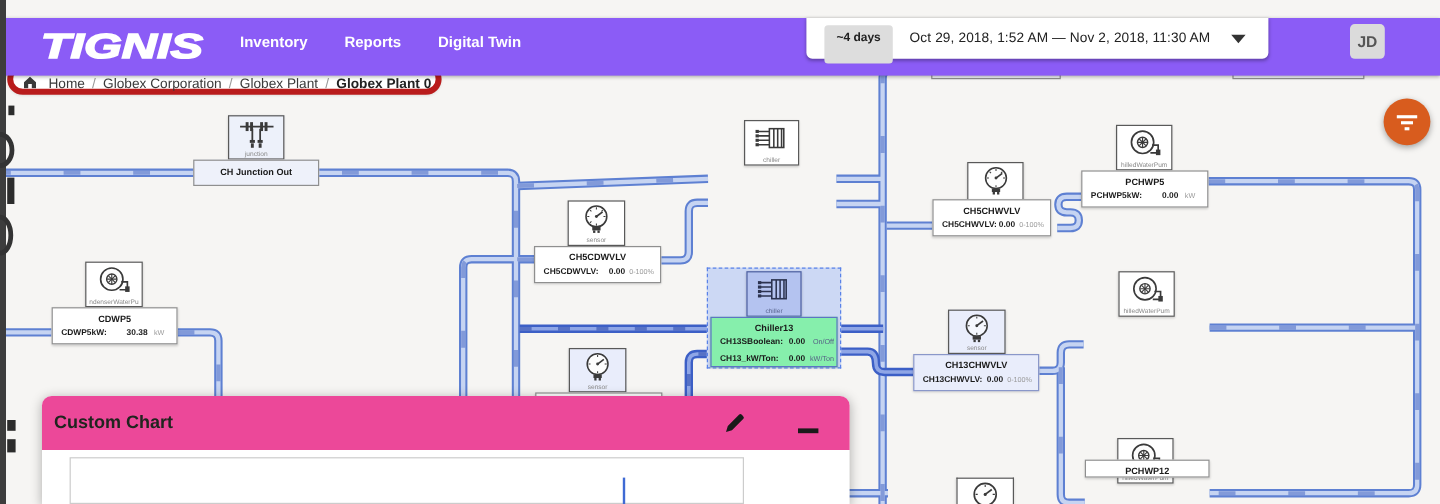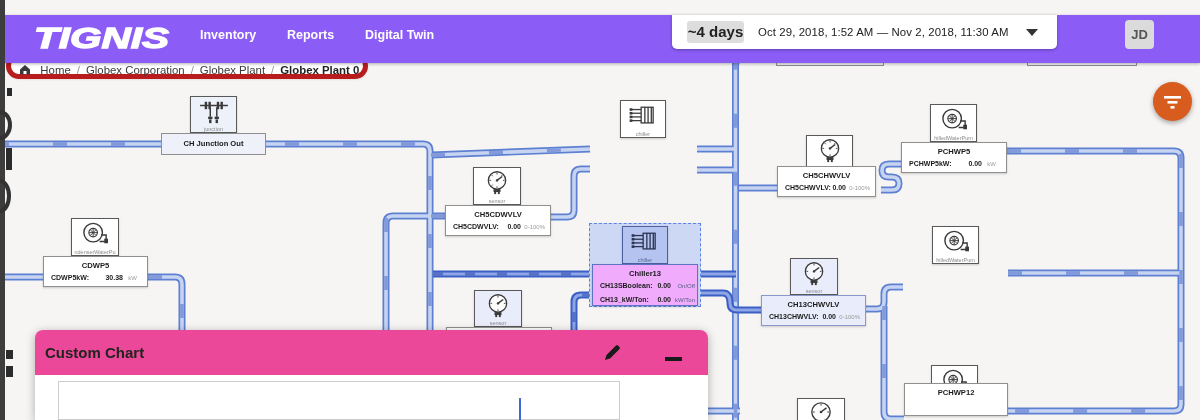--- a/index.html
+++ b/index.html
@@ -1,21 +1,21 @@
 <!DOCTYPE html>
 <html><head>
 <meta charset="utf-8">
 <style>
 * { margin:0; padding:0; box-sizing:border-box; }
 html,body { width:1200px; height:420px; overflow:hidden; font-family:"Liberation Sans", sans-serif; }
 #page { position:relative; width:1200px; height:420px; background:#f6f5f3; }
 #hdr { position:absolute; left:0; top:15px; width:1200px; height:48px; background:#8b5cf6; box-shadow:0 1px 3px rgba(0,0,0,.3); z-index:30; }
 .nav { position:absolute; top:13px; color:#fff; font-weight:bold; font-size:12.5px; }
 #dtbox { position:absolute; left:672px; top:0; width:385px; height:34px; background:#fff; border-radius:0 0 5px 5px; box-shadow:0 1px 3px rgba(0,0,0,.3); }
-#dpill { position:absolute; left:15px; top:6px; width:57px; height:22px; background:#ddd; border-radius:3px; color:#222; font-weight:bold; font-size:15px; text-align:center; line-height:22px; }
+#dpill { position:absolute; left:15px; top:6px; width:57px; height:32px; background:#ddd; border-radius:3px; color:#222; font-weight:bold; font-size:10px; text-align:center; line-height:22px; }
 #ddate { position:absolute; left:86px; top:0; height:34px; line-height:34px; font-size:11.4px; color:#222; letter-spacing:0.1px; }
 #dcaret { position:absolute; left:354px; top:14px; width:0; height:0; border-left:6px solid transparent; border-right:6px solid transparent; border-top:7px solid #333; }
 #jd { position:absolute; left:1125px; top:5px; width:29px; height:29px; background:#dbdbdb; border-radius:4px; color:#555; font-weight:bold; font-size:13px; text-align:center; line-height:29px; z-index:31; }
 #crumb { position:absolute; left:6px; top:53px; width:362px; height:26px; background:#fff; border:5px solid #b91c1c; border-radius:14px; z-index:20; font-size:11.4px; color:#3a3a3a; line-height:24px; white-space:nowrap; box-shadow:0 1px 2px rgba(0,0,0,.08); }
 #crumb .sep { color:#999; padding:0 6px; }
 #crumb b { color:#222; }
 #lstrip { position:absolute; left:0; top:0; width:5px; height:420px; background:#3d3d3d; z-index:40; }
 svg.pipes { position:absolute; left:0; top:0; z-index:1; }
 .ib { position:absolute; background:#fff; border:1px solid #595959; z-index:5; text-align:center; box-shadow:0 1px 2px rgba(0,0,0,.18); }
 .ib .cap { position:absolute; bottom:0px; left:0; right:0; font-size:5.5px; color:#8a8a8a; line-height:6px; overflow:hidden; white-space:nowrap; }
@@ -214,21 +214,21 @@
           <path d="M25,3.5 V20.5"></path>
         </g>
         <g fill="#2c3350">
           <rect x="1.5" y="4.6" width="3" height="2.8"></rect>
           <rect x="1.5" y="8.6" width="3" height="2.8"></rect>
           <rect x="1.5" y="12.6" width="3" height="2.8"></rect>
           <rect x="1.5" y="16.6" width="3" height="2.8"></rect>
         </g>
       </svg>
 <div class="cap" style="color:#5a6690">chiller</div></div>
-<div class="nb" style="left:592px;top:264px;width:106px;height:42px;background:#f0abfc;border-color:#5d74c4;color:#1c2750">
+<div class="nb" style="left:592px;top:264px;width:106px;height:42px;background:#86efac;border-color:#5d74c4;color:#1c2750">
 <div class="ttl">Chiller13</div>
 <div class="row">
         <span class="l">CH13SBoolean:</span>
         <span class="v">0.00</span>
         <span class="u" style="color:#555f85">On/Off</span>
       </div>
 <div class="row" style="margin-top:1px">
         <span class="l">CH13_kW/Ton:</span>
         <span class="v">0.00</span>
         <span class="u" style="color:#555f85">kW/Ton</span>
@@ -381,21 +381,21 @@
         <g stroke="#3a3a3a" stroke-width="1">
           <path d="M15,8 V17"></path>
           <path d="M10.8,12.5 H19.2"></path>
           <path d="M12,9.5 l6,6"></path>
           <path d="M18,9.5 l-6,6"></path>
         </g>
         <path d="M23.5,15 h5.5 v7 h-7" stroke="#3a3a3a" stroke-width="1.5" fill="none"></path>
         <rect x="27" y="19" width="4" height="5" fill="#3a3a3a"></rect>
       </svg>
 <div class="cap">hilledWaterPum</div></div>
-<div class="nb" style="left:904px;top:383px;width:104px;height:33px">
+<div class="nb" style="left:904px;top:383px;width:104px;height:15px">
 <div class="ttl">PCHWP12</div>
 </div>
 
 <div class="ib" style="left:797px;top:398px;width:48px;height:22px;border-bottom:none">
 <svg width="30" height="22" viewBox="0 0 32 24" style="margin-top:2px">
         <circle cx="16" cy="12" r="10" stroke="#3a3a3a" stroke-width="1.5" fill="#fdfdfd"></circle>
         <g stroke="#3a3a3a" stroke-width="1">
           <path d="M16,3.2 V5.2"></path>
           <path d="M7.2,12 H9.2"></path>
           <path d="M22.8,12 H24.8"></path>

